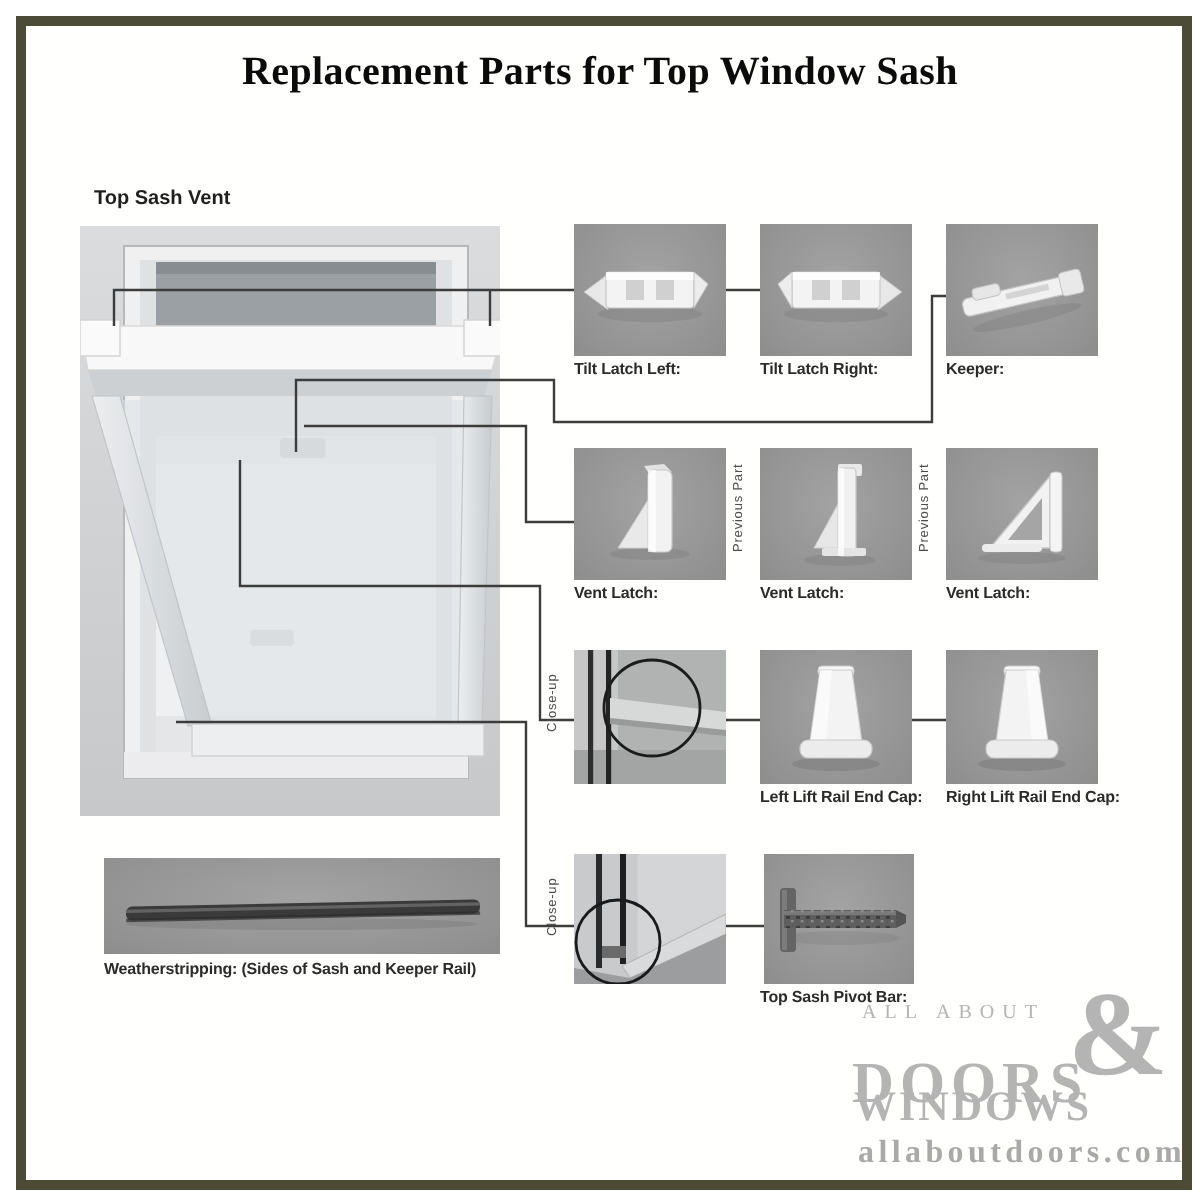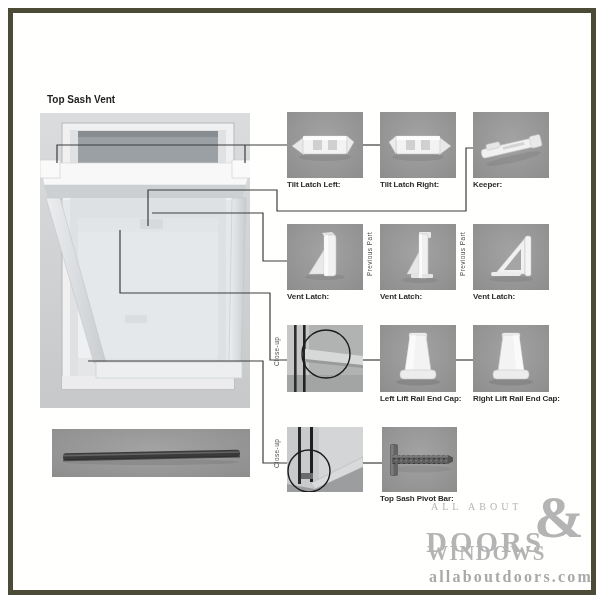--- a/index.html
+++ b/index.html
@@ -37,20 +37,21 @@
   .logo .l-bot{left:427px;top:541px;font-size:21px;font-weight:bold;letter-spacing:1.5px;}
   .logo .l-web{left:429px;top:568px;font-size:16px;font-weight:bold;letter-spacing:2.2px;color:#a9a9a9;}
 </style>
 </head>
 <body>
 
 <div class="page">
 
   <div class="border-frame"></div>
 
+  <div class="title">Replacement Parts for Top Window Sash</div>
   <div class="section-label">Top Sash Vent</div>
 
   <svg class="photo" viewBox="0 0 210 295">
     <defs>
       <linearGradient id="wall" x1="0" y1="0" x2="0" y2="1">
         <stop offset="0" stop-color="#dadcde"></stop>
           <stop offset="1" stop-color="#c6c8ca"></stop>
       </linearGradient>
       <linearGradient id="stile" x1="0" y1="0" x2="1" y2="0">
         <stop offset="0" stop-color="#eceeF0"></stop>
@@ -239,20 +240,21 @@
   <div class="cell" style="left:52px;top:429px;width:198px;height:48px">
     <svg viewBox="0 0 198 48">
       <ellipse cx="99" cy="33" rx="88" ry="3" fill="#7e7e7e" opacity="0.5"></ellipse>
       <g transform="rotate(-1.2 99 26)">
         <rect x="11" y="22.5" width="177" height="7" rx="3" fill="#3a3a3a"></rect>
         <rect x="11" y="24" width="177" height="1.6" fill="#6e6e6e" opacity="0.8"></rect>
         <rect x="11" y="28.5" width="177" height="1.8" fill="#2c2c2c" opacity="0.7"></rect>
       </g>
     </svg>
   </div>
+  <div class="plabel" style="left:52px;top:481px">Weatherstripping: (Sides of Sash and Keeper Rail)</div>
 
   <div class="logo">
     <span class="l-top">ALL ABOUT</span>
     <span class="l-mid">DOORS</span>
     <span class="l-amp">&amp;</span>
     <span class="l-bot">WINDOWS</span>
     <span class="l-web">allaboutdoors.com</span>
   </div>
 
 </div>

